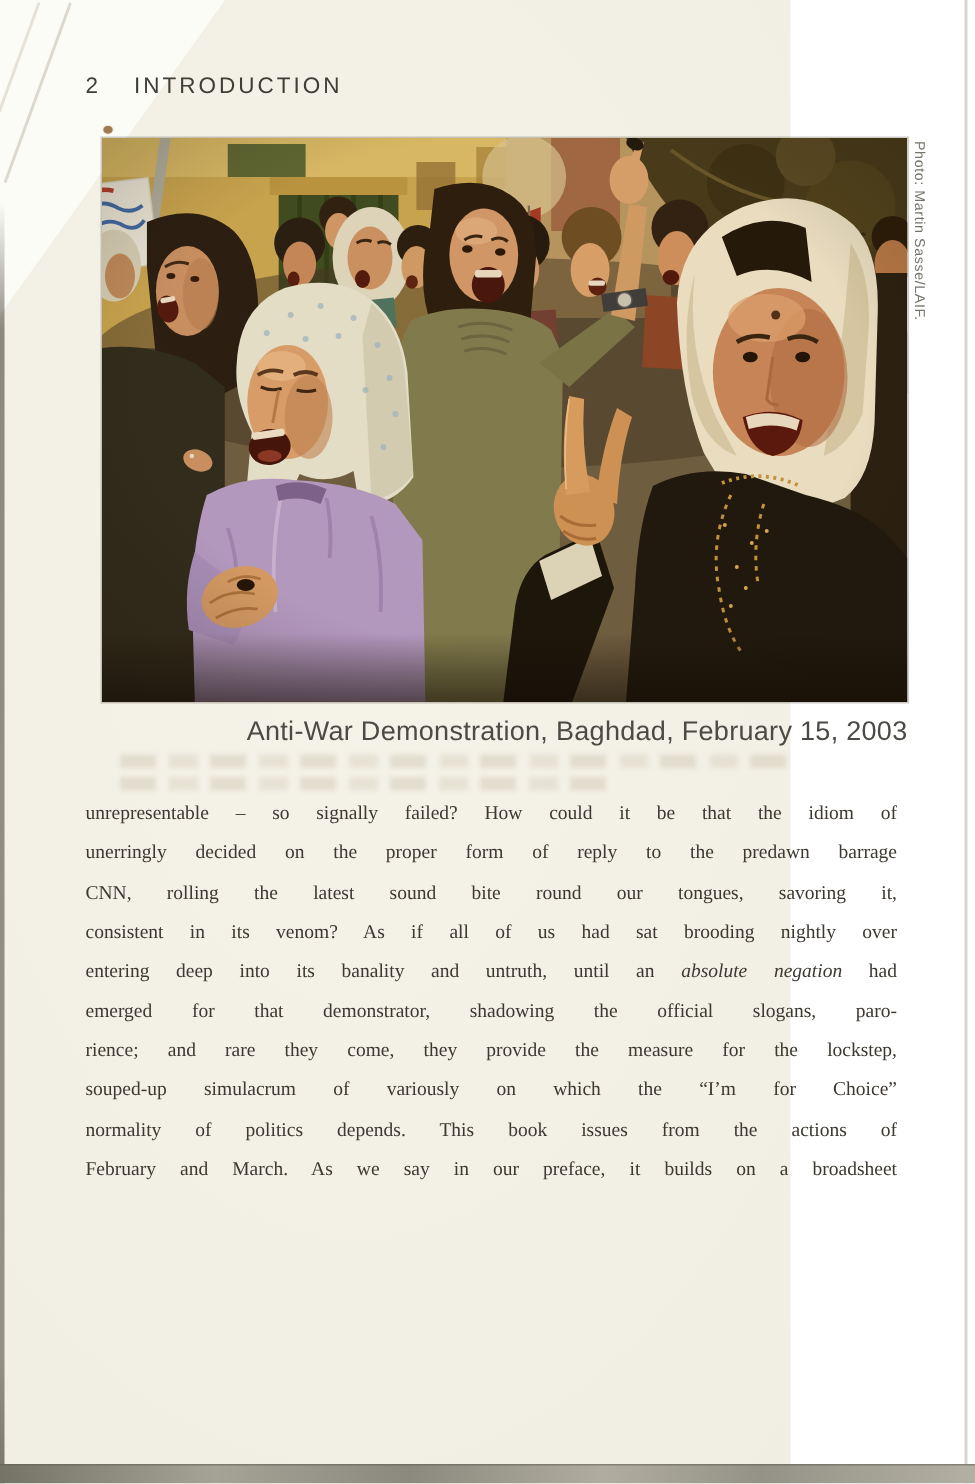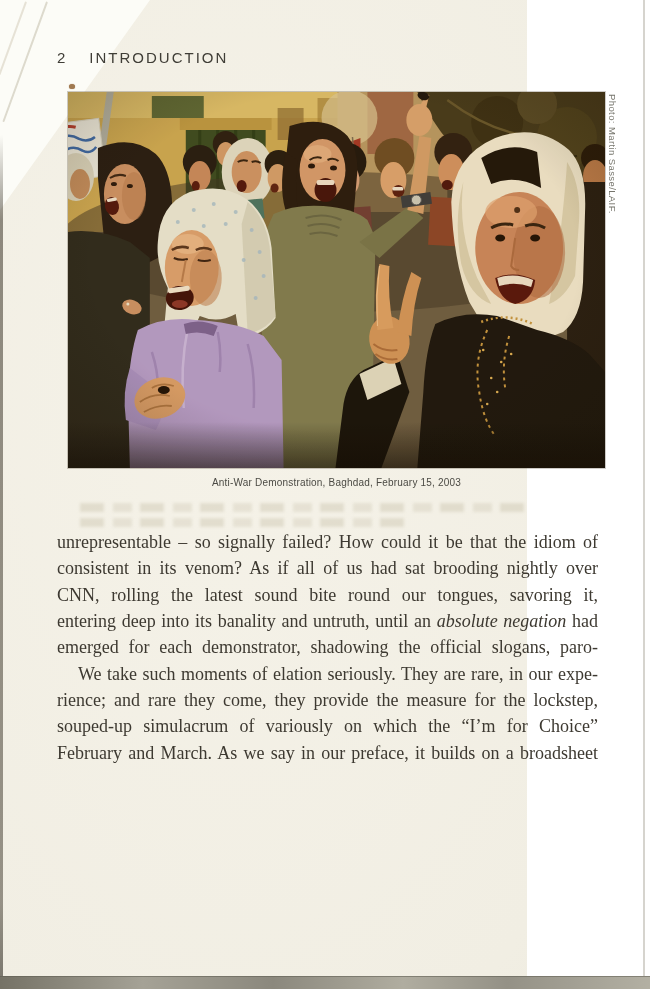--- a/index.html
+++ b/index.html
@@ -27,30 +27,30 @@
   .header { position:absolute; left:57px; top:49px; font-family:"Liberation Sans",sans-serif;
     font-size:15px; letter-spacing:2px; color:#3f3d36; }
   .header .num { display:inline-block; margin-right:24px; letter-spacing:0; }
   
   .photo { position:absolute; left:68px; top:92px; width:537px; height:376px;
     box-shadow:0 0 0 1px rgba(60,48,30,.25); overflow:hidden; }
   .photo svg { display:block; width:100%; height:100%; }
   .credit { position:absolute; left:607px; top:94px; height:220px;
     writing-mode:vertical-rl; font-family:"Liberation Sans",sans-serif;
     font-size:9.5px; letter-spacing:.4px; color:#76756c; }
-  .caption { position:absolute; left:68px; top:477px; width:537px; text-align:center;
-    font-family:"Liberation Sans",sans-serif; font-size:10px; letter-spacing:.2px; color:#4b4a44; }
+  .caption { position:absolute; left:68px; top:477px; width:537px; text-align:right;
+    font-family:"Liberation Sans",sans-serif; font-size:18px; letter-spacing:.2px; color:#4b4a44; }
   
   .ghost { position:absolute; height:9px; filter:blur(1.6px); opacity:.5;
     background:repeating-linear-gradient(90deg, rgba(165,155,122,.45) 0 24px, rgba(165,155,122,0) 24px 33px, rgba(165,155,122,.35) 33px 52px, rgba(165,155,122,0) 52px 60px); }
   .ghost1 { left:80px; top:503px; width:450px; }
   .ghost2 { left:80px; top:518px; width:330px; }
   
   .body-text { position:absolute; left:57px; top:529px; width:541px;
-    font-size:18px; line-height:26.35px; color:#3d3931; }
+    font-size:13px; line-height:26.35px; color:#3d3931; }
   .body-text .line { text-align:justify; text-align-last:justify; -moz-text-align-last:justify; }
   .body-text .line.no-just { text-align-last:left; -moz-text-align-last:left; }
   .body-text .line.indent { text-indent:21px; }
   .body-text i { font-style:italic; }
 </style>
 </head>
 <body>
 
 <div class="page">
 
@@ -257,26 +257,27 @@
   </figure>
 
   <div class="credit">Photo: Martin Sasse/LAIF.</div>
   <div class="caption">Anti-War Demonstration, Baghdad, February 15, 2003</div>
 
   <div class="ghost ghost1"></div>
   <div class="ghost ghost2"></div>
 
   <div class="body-text">
       <div class="line">unrepresentable – so signally failed? How could it be that the idiom of</div>
+      <div class="line">unerringly decided on the proper form of reply to the predawn barrage</div>
+      <div class="line">CNN, rolling the latest sound bite round our tongues, savoring it,</div>
       <div class="line">consistent in its venom? As if all of us had sat brooding nightly over</div>
-      <div class="line">CNN, rolling the latest sound bite round our tongues, savoring it,</div>
       <div class="line">entering deep into its banality and untruth, until an <i>absolute negation</i> had</div>
-      <div class="line">emerged for each demonstrator, shadowing the official slogans, paro-</div>
-      <div class="line indent">We take such moments of elation seriously. They are rare, in our expe-</div>
+      <div class="line">emerged for that demonstrator, shadowing the official slogans, paro-</div>
       <div class="line">rience; and rare they come, they provide the measure for the lockstep,</div>
       <div class="line">souped-up simulacrum of variously on which the “I’m for Choice”</div>
+      <div class="line">normality of politics depends. This book issues from the actions of</div>
       <div class="line">February and March. As we say in our preface, it builds on a broadsheet</div>
     </div>
 
   <div class="edge-left"></div>
   <div class="edge-right"></div>
   <div class="edge-bottom"></div>
 </div>
 
 </body></html>

